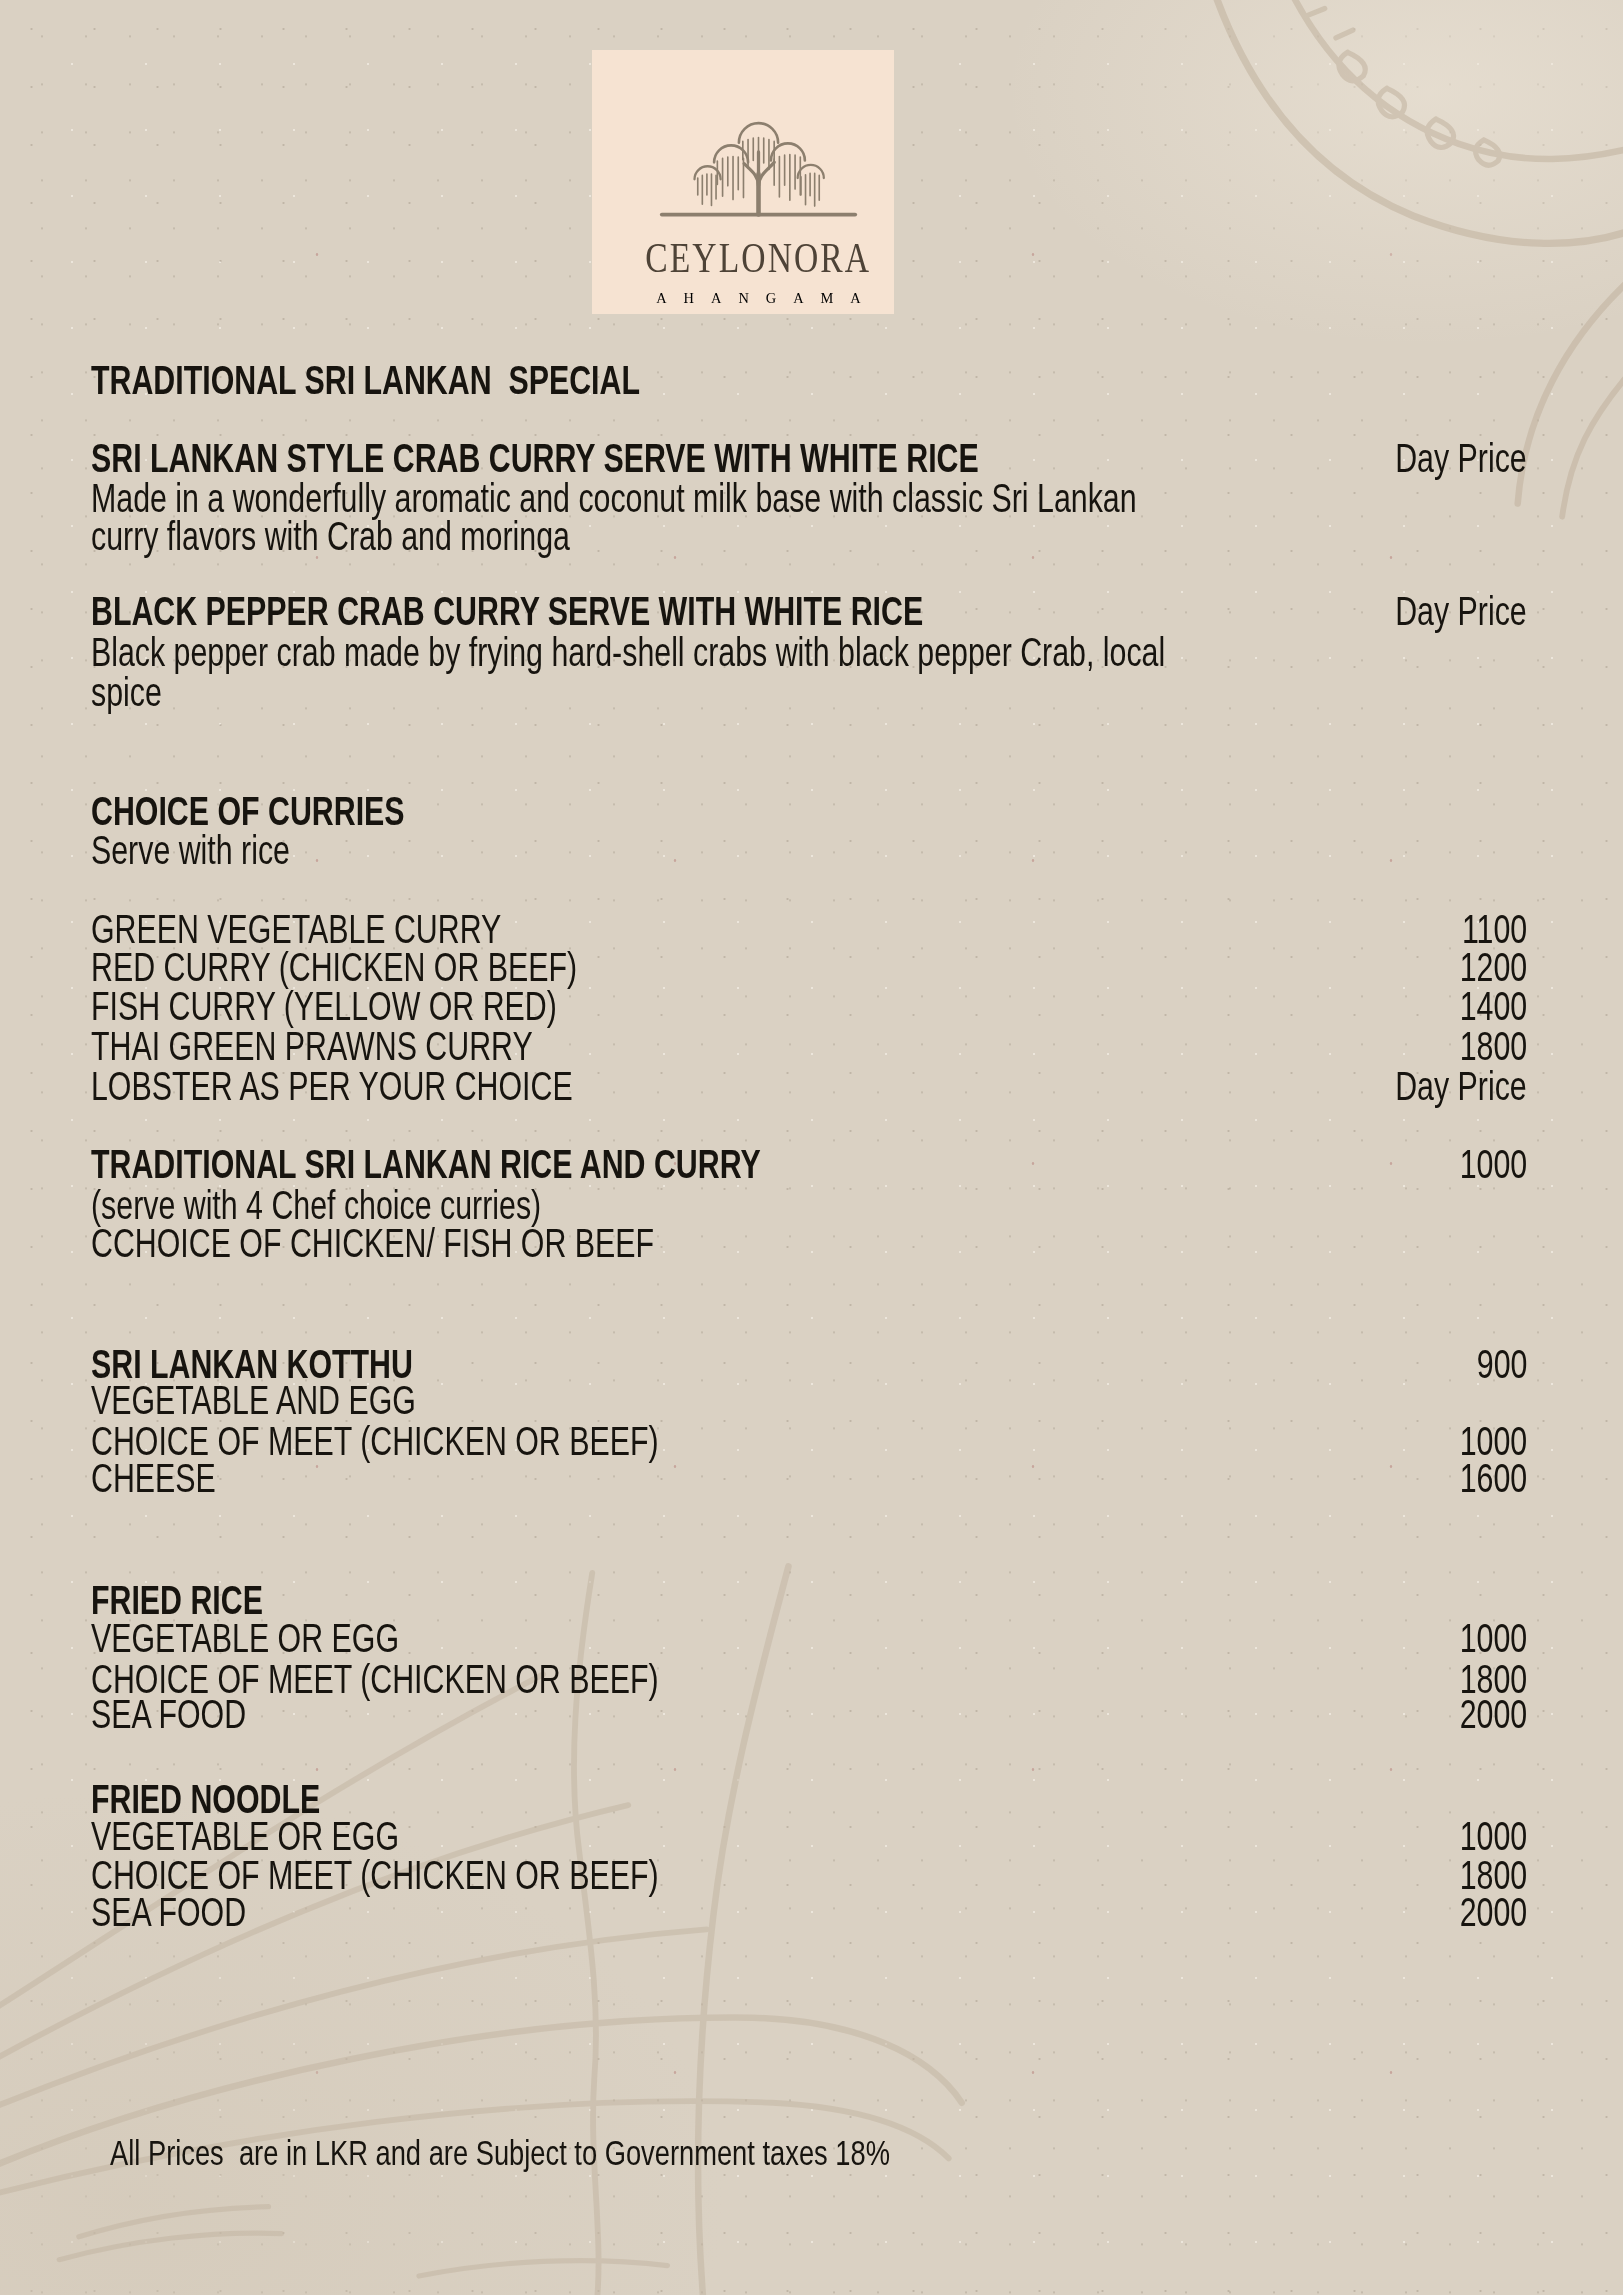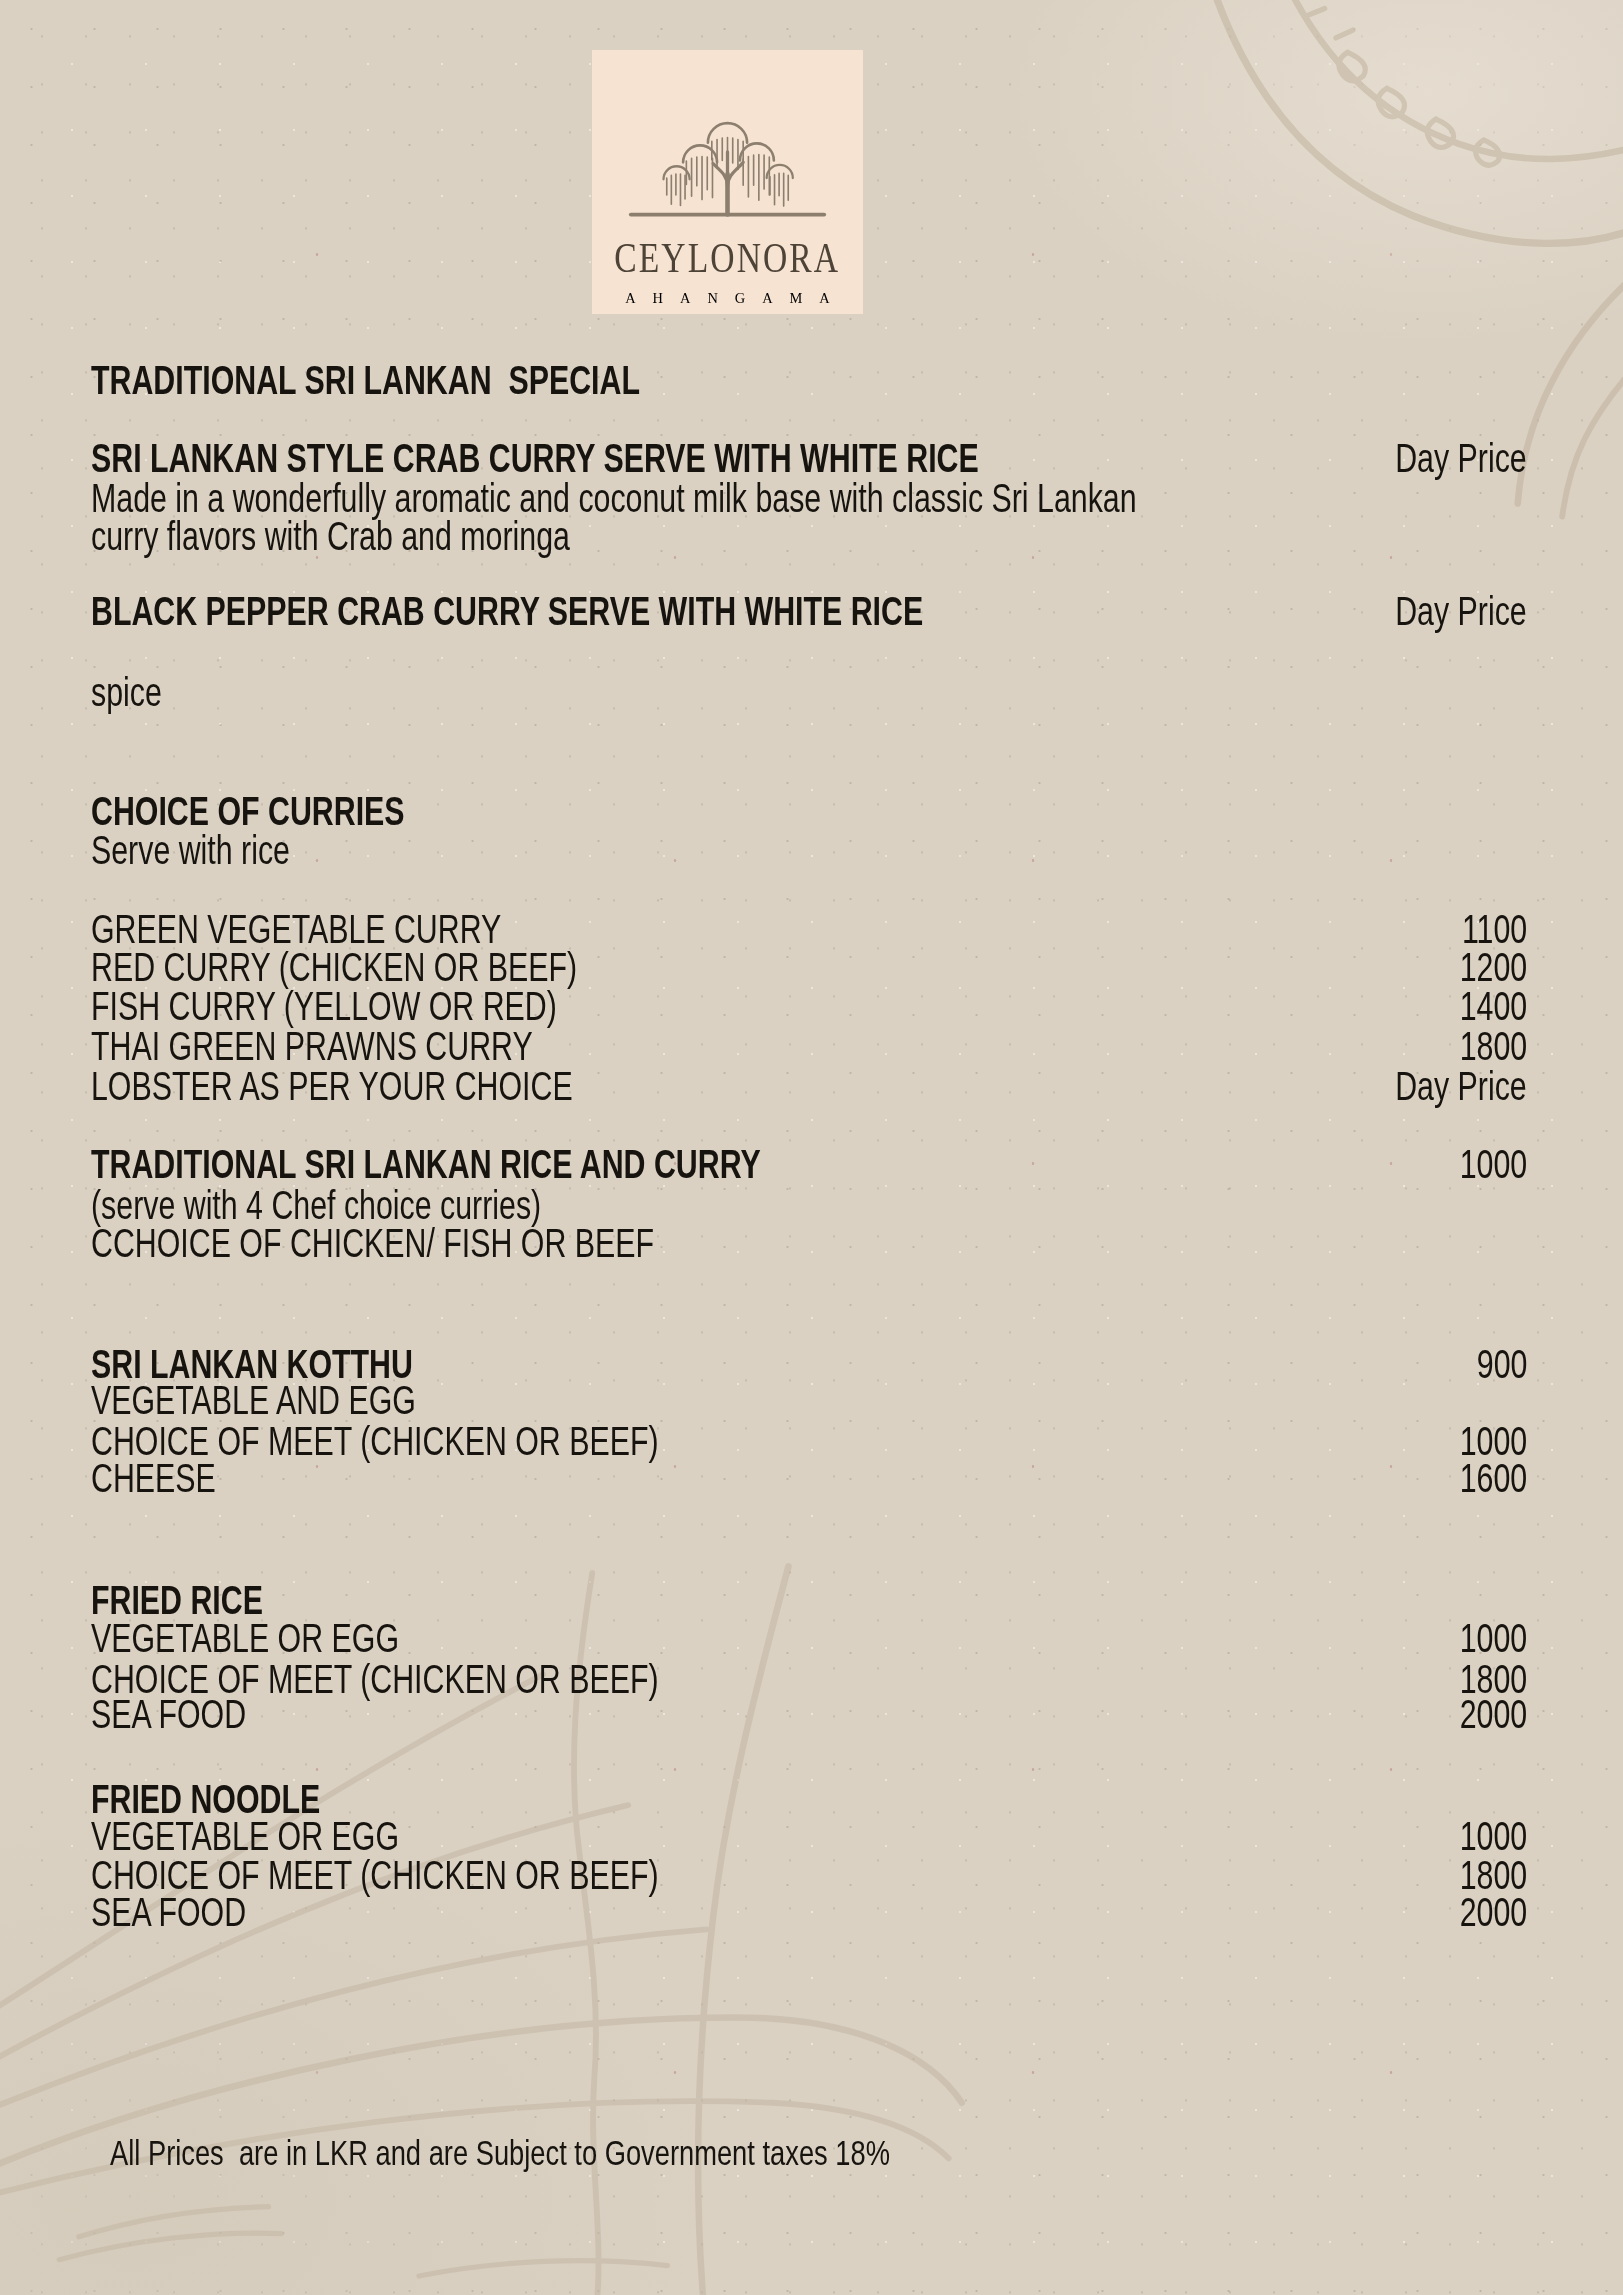--- a/index.html
+++ b/index.html
@@ -18,21 +18,21 @@
     background-position:0 0,0 0,0 0,20px 12.4px,35px 31px,138px 103px;
     background-repeat:no-repeat,no-repeat,repeat,repeat,repeat,repeat;
     font-family:"Liberation Sans",sans-serif;
     color:#17140f;
     overflow:hidden;
   }
   .sketch{position:absolute;left:0;top:0;z-index:0;pointer-events:none;}
   .logo-box{
     position:absolute;left:592px;top:50px;width:271px;height:264px;
     background:#f6e3d2;z-index:1;
-    display:flex;flex-direction:column;align-items:center;
+    display:flex;flex-direction:column;align-items:center;padding-left:31px;
   }
   .logo-tree{margin-top:26px;}
   .logo-name{
     font-family:"Liberation Serif",serif;font-size:42px;color:#4e4337;
     letter-spacing:2.6px;margin-top:1.3px;
     transform:scaleX(.8);transform-origin:50% 50%;white-space:pre;
   }
   .logo-sub{
     font-family:"Liberation Serif",serif;font-size:14.4px;color:#000000;
     letter-spacing:17px;margin-top:7.9px;margin-left:17px;white-space:pre;
@@ -119,20 +119,23 @@
     <span class="nm">Made in a wonderfully aromatic and coconut milk base with classic Sri Lankan</span>
   </div>
   <div class="row" style="top:516px">
     <span class="nm">curry flavors with Crab and moringa</span>
   </div>
 
   <div class="row" style="top:591px">
     <span class="nm b">BLACK PEPPER CRAB CURRY SERVE WITH WHITE RICE</span>
     <span class="pr">Day Price</span>
   </div>
+  <div class="row" style="top:632px">
+    <span class="nm">Black pepper crab made by frying hard-shell crabs with black pepper Crab, local</span>
+  </div>
   <div class="row" style="top:672px">
     <span class="nm">spice</span>
   </div>
 
   <div class="row" style="top:791px">
     <span class="nm b">CHOICE OF CURRIES</span>
   </div>
   <div class="row" style="top:830px">
     <span class="nm">Serve with rice</span>
   </div>

